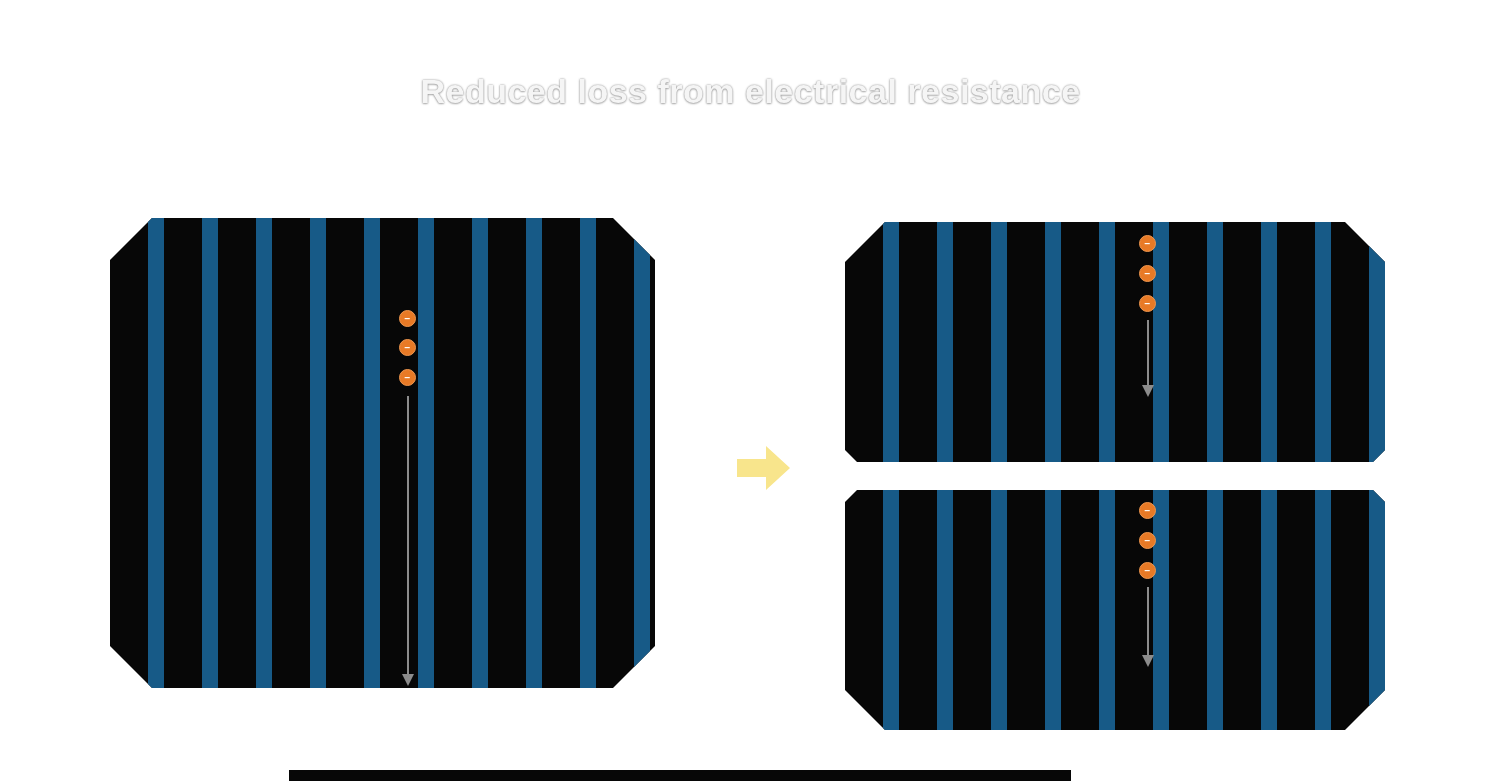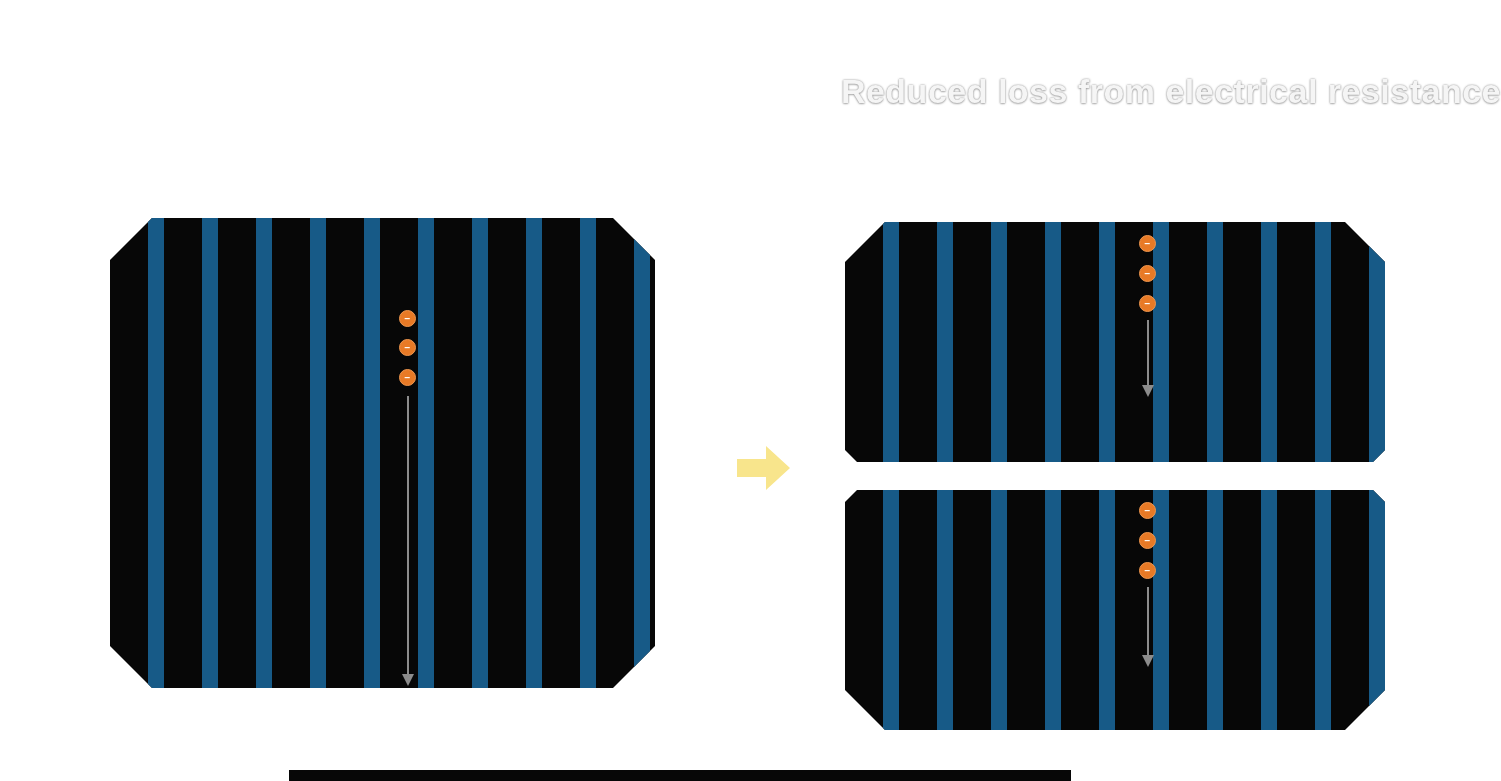--- a/index.html
+++ b/index.html
@@ -18,21 +18,21 @@
     position:relative;
     width:1501px;
     height:781px;
     background:var(--bg);
     overflow:hidden;
     font-family:"Liberation Sans", sans-serif;
   }
   .title{
     position:absolute;
     left:0; right:0; top:72px;
-    text-align:right;
+    text-align:center;
     font-size:34px;
     font-weight:bold;
     letter-spacing:0.5px;
     color:var(--title);
     text-shadow:0 0 2px rgba(130,130,130,0.95), 0 1px 2px rgba(150,150,150,0.6);
   }
 
   
   .cell{
     position:absolute;

